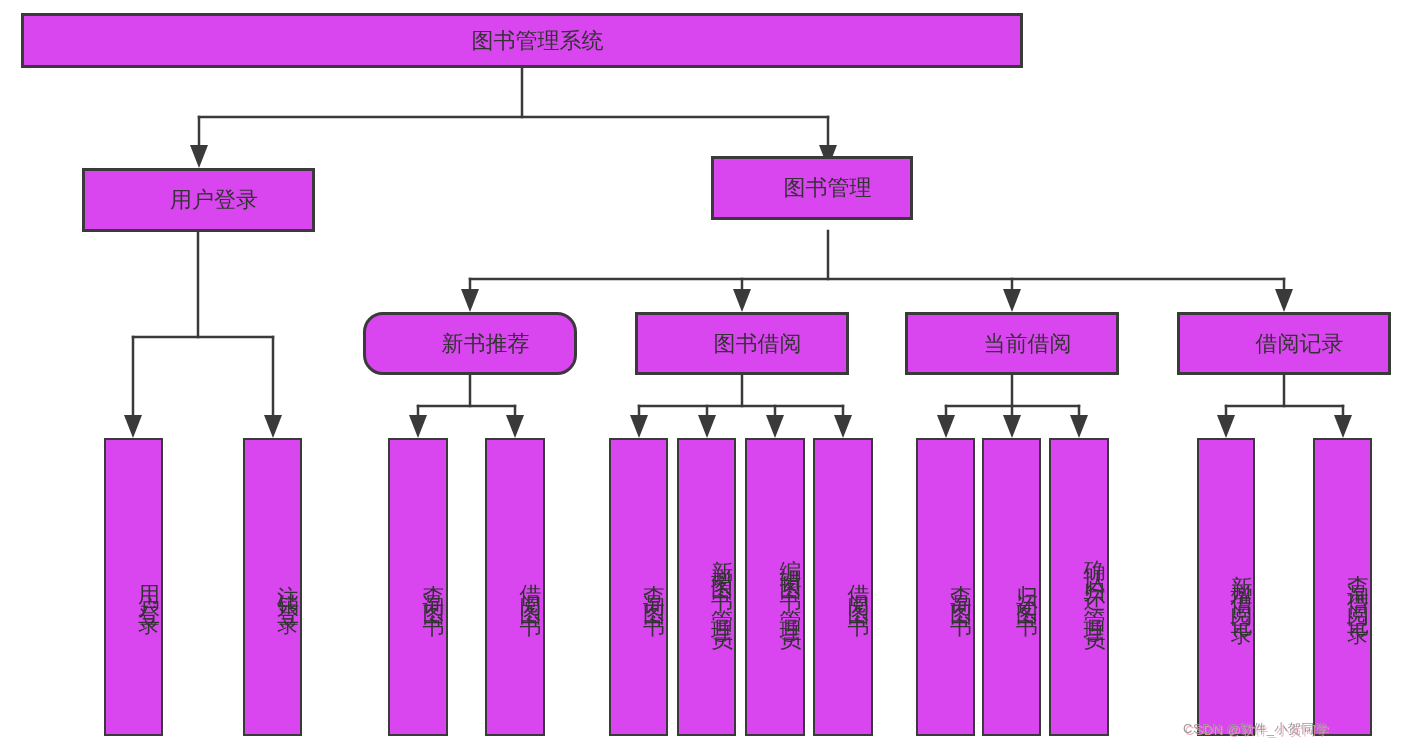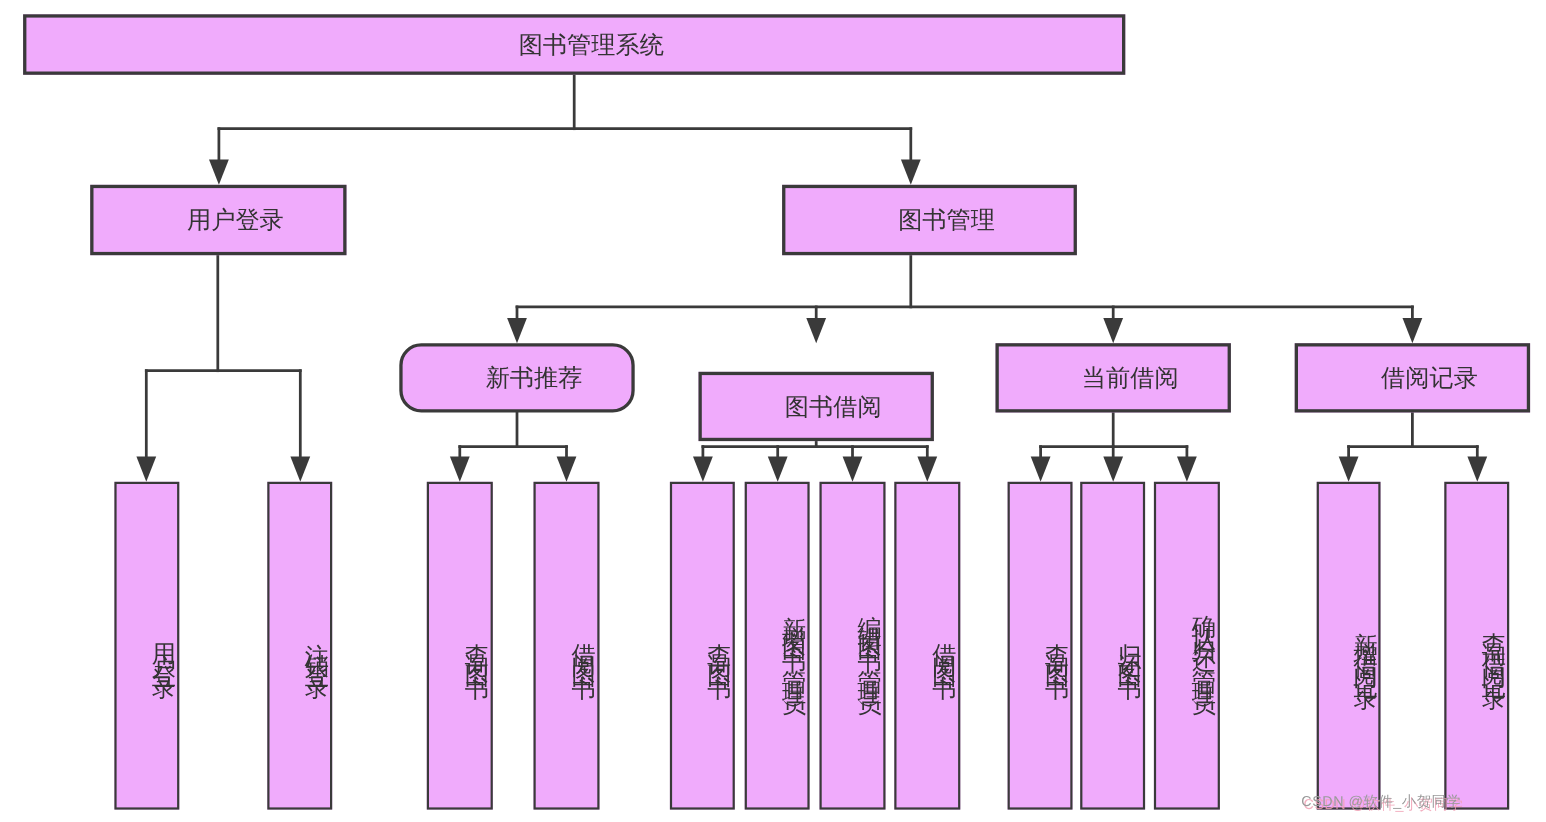--- a/index.html
+++ b/index.html
@@ -2,21 +2,21 @@
 <html><head>
 <meta charset="utf-8">
 <style>
   html,body { margin:0; padding:0; background:#ffffff; }
   .stage {
     position:relative; width:1405px; height:747px; background:#ffffff;
     font-family:"Liberation Sans","DejaVu Sans",sans-serif; overflow:hidden;
   }
   .connector-layer { position:absolute; left:0; top:0; width:1405px; height:747px; }
   .box {
-    position:absolute; background:#f0abfc; border:3px solid #3a3a3a;
+    position:absolute; background:#d946ef; border:3px solid #3a3a3a;
     display:flex; align-items:center; justify-content:center;
     color:#333333; font-size:22px; box-sizing:border-box; white-space:nowrap;padding-left:31px;
   }
   .leaf { border-width:2px; }
   .leaf .vtext {
     writing-mode:vertical-rl; text-orientation:mixed;
     letter-spacing:10px; line-height:1; font-size:22px; color:#333333;
   }
   .watermark {
     position:absolute; left:1183px; top:720px; font-size:13px; letter-spacing:0.5px;
@@ -90,28 +90,28 @@
     <polygon points="1334,415 1352,415 1343,438" stroke="none"></polygon>
   </svg>
 
   <div class="box" style="left:21px; top:13px; width:1002px; height:55px;">
     <span>图书管理系统</span>
   </div>
 
   <div class="box" style="left:82px; top:168px; width:233px; height:64px;">
     <span>用户登录</span>
   </div>
-  <div class="box" style="left:711px; top:168px; width:268px; height:64px;">
+  <div class="box" style="left:711px; top:156px; width:202px; height:64px;">
     <span>图书管理</span>
   </div>
 
   <div class="box" style="left:363px; top:312px; width:214px; height:63px;border-radius:20px;">
     <span>新书推荐</span>
   </div>
-  <div class="box" style="left:635px; top:312px; width:214px; height:63px;margin-top:26px;">
+  <div class="box" style="left:635px; top:312px; width:214px; height:63px;">
     <span>图书借阅</span>
   </div>
   <div class="box" style="left:905px; top:312px; width:214px; height:63px;">
     <span>当前借阅</span>
   </div>
   <div class="box" style="left:1177px; top:312px; width:214px; height:63px;">
     <span>借阅记录</span>
   </div>
 
   <div class="box leaf" style="left:104px; top:438px; width:59px; height:298px;">

